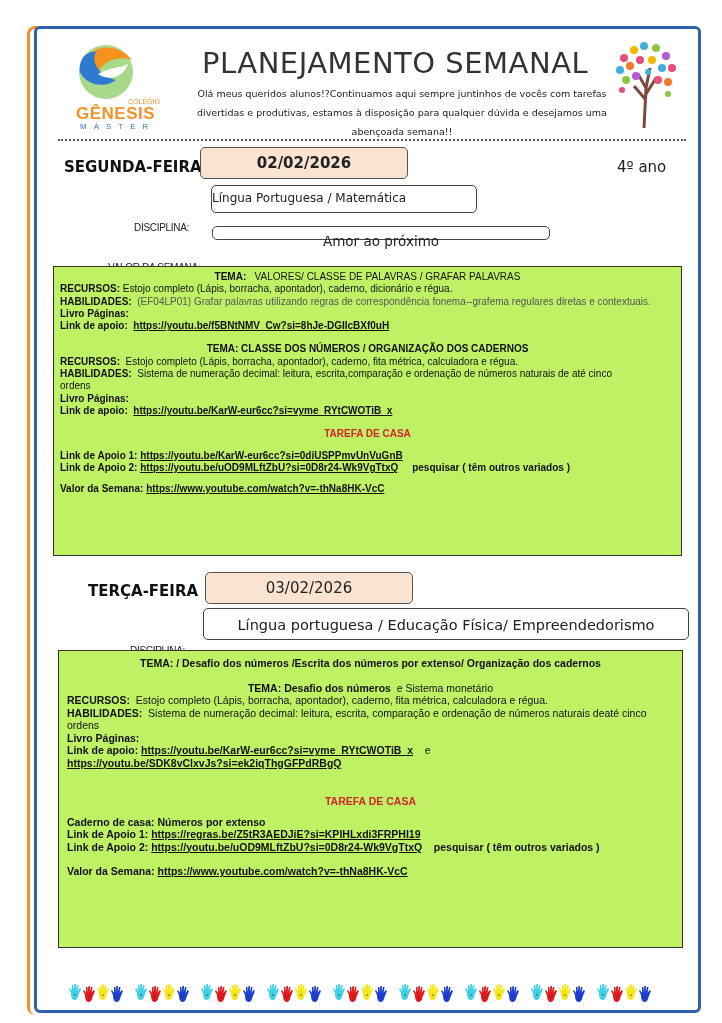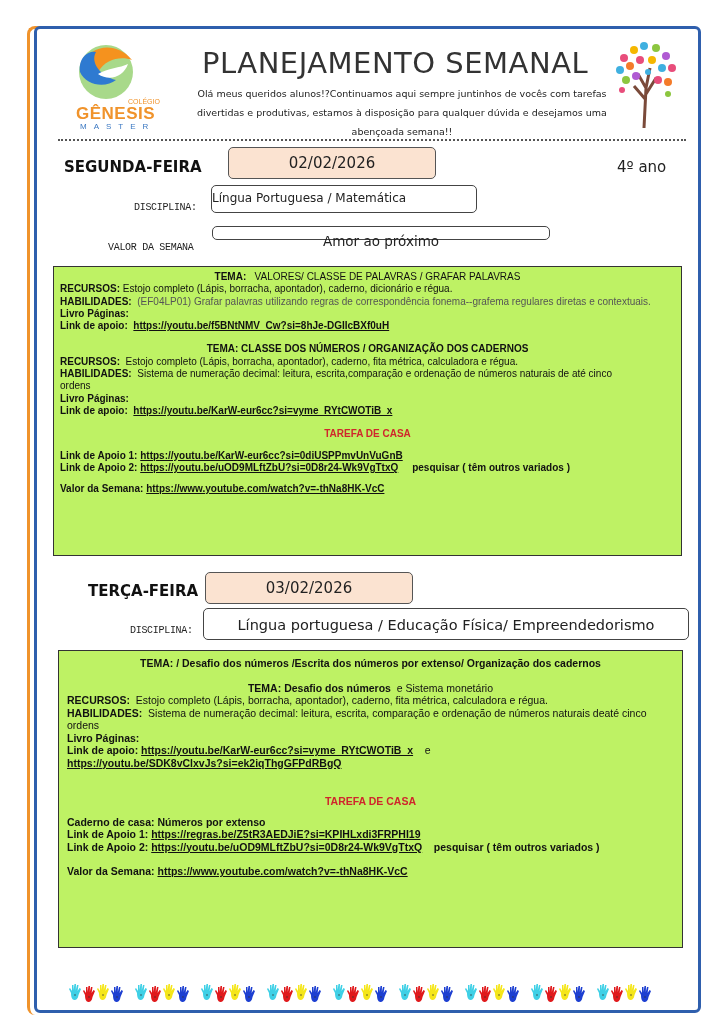--- a/index.html
+++ b/index.html
@@ -16,21 +16,21 @@
   .title { position: absolute; left: 202px; top: 46px; font-family: "DejaVu Sans", sans-serif; font-size: 29px; color: #333; letter-spacing: 0.5px; }
   .intro { position: absolute; left: 178px; top: 84px; width: 448px; font-family: "DejaVu Sans", sans-serif; font-size: 9.5px; line-height: 19px; color: #222; text-align: center; }
 
   .tree { position: absolute; left: 612px; top: 38px; width: 68px; height: 92px; }
 
   .dotted { position: absolute; left: 58px; top: 139px; width: 628px; border-top: 2px dotted #555; }
 
   .day-label { position: absolute; font-family: "DejaVu Sans", sans-serif; font-weight: bold; font-size: 15px; color: #111; }
   .date-box { position: absolute; background: #fbe3d1; border: 1px solid #555; border-radius: 5px; font-family: "DejaVu Sans", sans-serif; font-size: 15px; text-align: center; color: #222; }
   .grade { position: absolute; left: 617px; top: 158px; font-family: "DejaVu Sans", sans-serif; font-size: 15px; color: #222; }
-  .field-label { position: absolute; font-family: Liberation Mono, monospace; font-size: 10px; color: #222; letter-spacing: -0.3px; }
+  .field-label { position: absolute; font-family: Liberation Sans, sans-serif; font-size: 10px; color: #222; letter-spacing: -0.3px; margin-top: 20px; }
   .field-box { position: absolute; border: 1px solid #444; border-radius: 5px; font-family: "DejaVu Sans", sans-serif; color: #222; background: #fff; }
 
   .content-box { position: absolute; border: 1.5px solid #333; background: #bef264; font-family: "Liberation Sans", sans-serif; font-size: 10px; line-height: 12.3px; color: #111; }
   .content-box p { margin: 0; }
   .center { text-align: center; }
   .b { font-weight: bold; }
   .grey { color: #555; }
   .red { color: #d0262c; font-weight: bold; }
   a.link { color: #111; font-weight: bold; text-decoration: underline; }
   .spacer { height: 10px; }
@@ -78,21 +78,21 @@
     <circle cx="56" cy="44" r="4" fill="#f47b2a"></circle>
       <circle cx="36" cy="34" r="3" fill="#3fb0e0"></circle>
     <circle cx="10" cy="52" r="3" fill="#e84d7b"></circle>
       <circle cx="56" cy="56" r="3" fill="#8cc63f"></circle>
   </g>
 </svg>
 
 <div class="dotted"></div>
 
 <div class="day-label" style="left:64px; top:158px;">SEGUNDA-FEIRA</div>
-<div class="date-box" style="left:228px; top:147px; width:206px; height:30px; line-height:30px;">02/02/2026</div>
+<div class="date-box" style="left:200px; top:147px; width:206px; height:30px; line-height:30px;font-weight:bold;">02/02/2026</div>
 <div class="grade">4º ano</div>
 
 <div class="field-label" style="left:134px; top:202px;">DISCIPLINA:</div>
 <div class="field-box" style="left:211px; top:185px; width:266px; height:28px; font-size:12px; line-height:24px; box-sizing:border-box;">Língua Portuguesa / Matemática</div>
 
 <div class="field-label" style="left:108px; top:242px;">VALOR DA SEMANA</div>
 <div class="field-box" style="left:212px; top:226px; width:338px; height:14px; font-size:13.5px; line-height:28px; text-align:center; box-sizing:border-box;">Amor ao próximo</div>
 
 <div class="content-box" style="left:53px; top:266px; width:629px; height:290px; padding:4px 6px; box-sizing:border-box;">
   <p class="center"><span class="b">TEMA:</span>&nbsp;&nbsp; <span>VALORES/  CLASSE DE PALAVRAS  / GRAFAR PALAVRAS</span></p>

